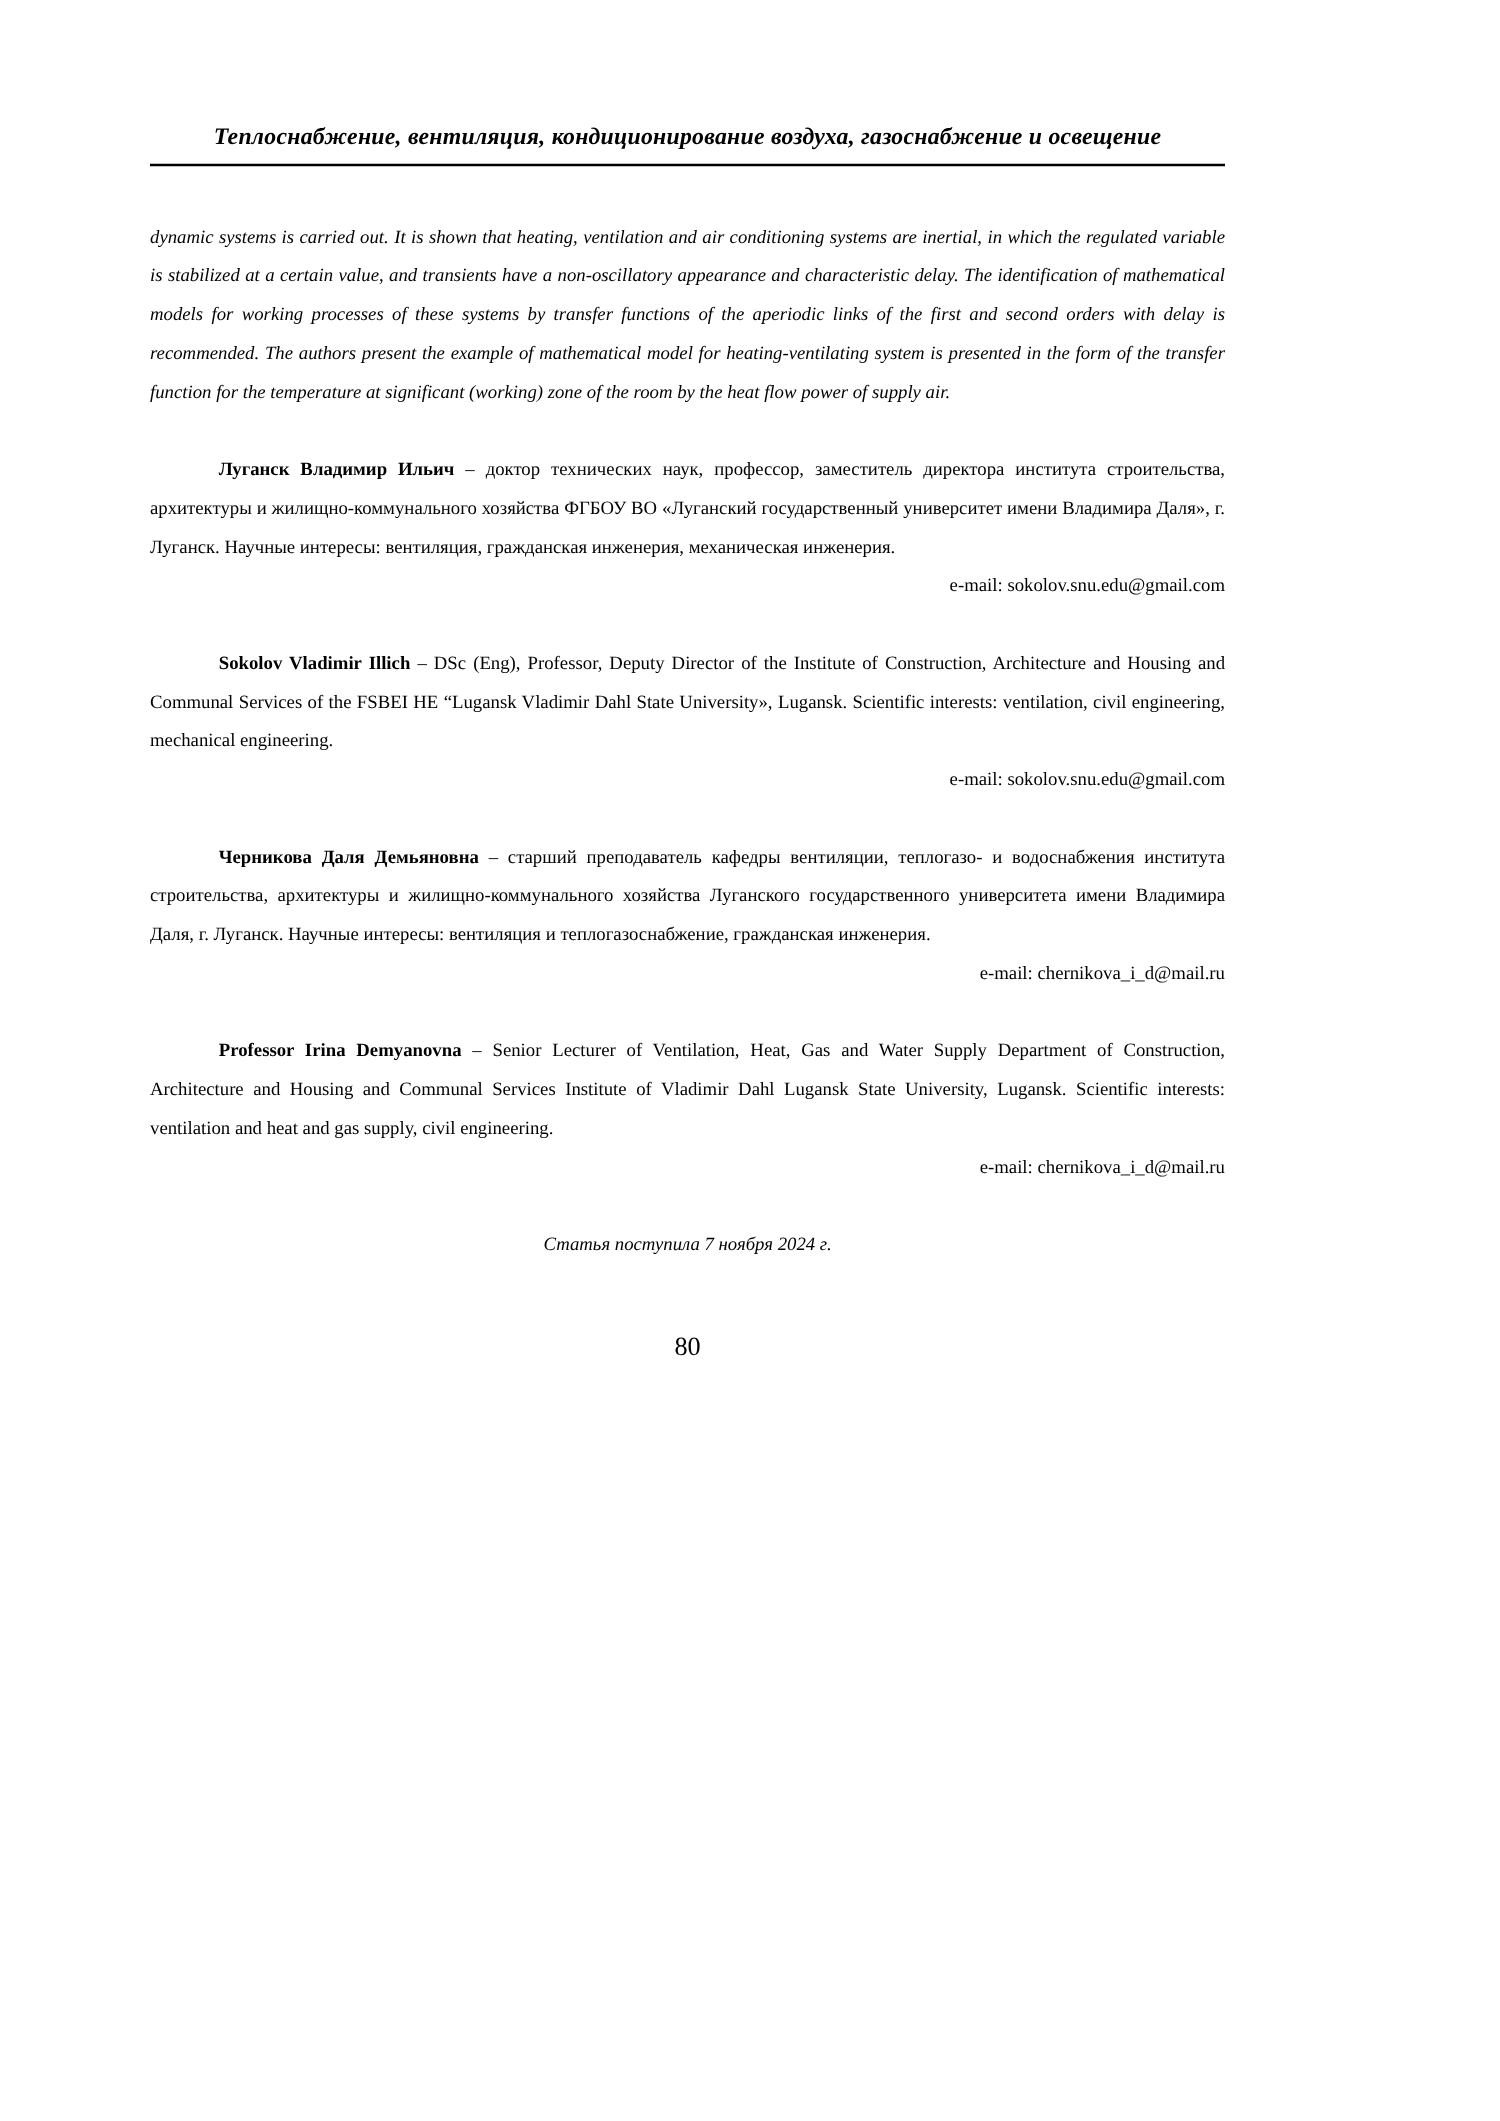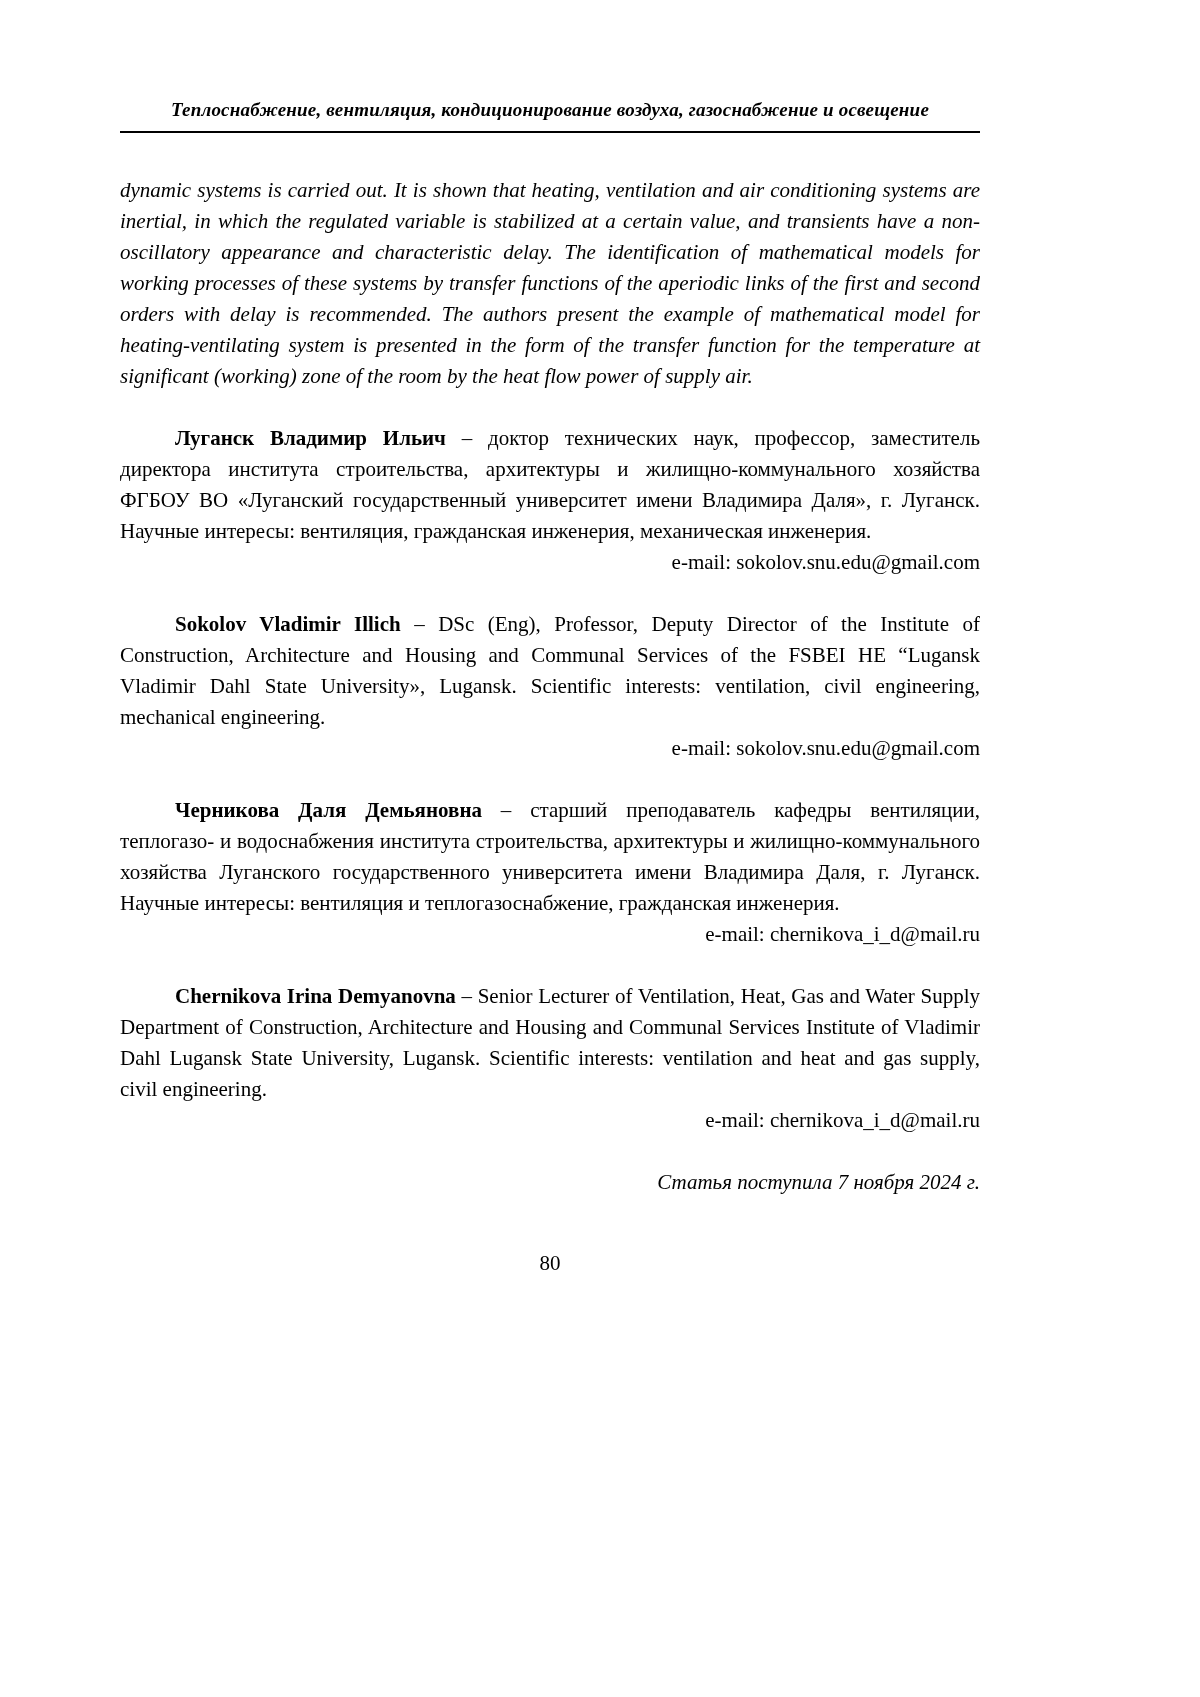--- a/index.html
+++ b/index.html
@@ -22,21 +22,21 @@
     line-height: 1.25;
     letter-spacing: 0.2px;
   }
   .header-rule {
     border: none;
     border-top: 2.2px solid #000000;
     margin: 9px 0 0 0;
   }
   p {
     margin: 0;
-    font-size: 21px;
+    font-size: 15px;
     line-height: 31px;
     text-align: justify;
   }
   .abstract {
     margin-top: 42px;
     font-style: italic;
   }
   .keywords {
     font-style: italic;
     text-indent: 55px;
@@ -47,21 +47,21 @@
     text-indent: 55px;
   }
   .author-bio .author-name { font-weight: bold; }
   .email-line {
     text-indent: 55px;
     text-align: right;
   }
   .received-note {
     margin-top: 31px;
     font-style: italic;
-    text-align: right;
+    text-align: center;
   }
   .page-number {
     margin-top: 53px;
     font-size: 21px;
     text-align: center;
   }
 </style>
 </head>
 <body>
 
@@ -77,20 +77,20 @@
 
   <p class="author-bio"><span class="author-name">Луганск Владимир Ильич</span> <span>– доктор технических наук, профессор, заместитель директора института строительства, архитектуры и жилищно-коммунального хозяйства ФГБОУ ВО «Луганский государственный университет имени Владимира Даля», г. Луганск. Научные интересы: вентиляция, гражданская инженерия, механическая инженерия.</span></p>
   <p class="email-line">e-mail: sokolov.snu.edu@gmail.com</p>
 
   <p class="author-bio"><span class="author-name">Sokolov Vladimir Illich</span> <span>– DSc (Eng), Professor, Deputy Director of the Institute of Construction, Architecture and Housing and Communal Services of the FSBEI HE “Lugansk Vladimir Dahl State University», Lugansk. Scientific interests: ventilation, civil engineering, mechanical engineering.</span></p>
   <p class="email-line">e-mail: sokolov.snu.edu@gmail.com</p>
 
   <p class="author-bio"><span class="author-name">Черникова Даля Демьяновна</span> <span>– старший преподаватель кафедры вентиляции, теплогазо- и водоснабжения института строительства, архитектуры и жилищно-коммунального хозяйства Луганского государственного университета имени Владимира Даля, г. Луганск. Научные интересы: вентиляция и теплогазоснабжение, гражданская инженерия.</span></p>
   <p class="email-line">e-mail: chernikova_i_d@mail.ru</p>
 
-  <p class="author-bio"><span class="author-name">Chernikova Irina Demyanovna</span> <span>– Senior Lecturer of Ventilation, Heat, Gas and Water Supply Department of Construction, Architecture and Housing and Communal Services Institute of Vladimir Dahl Lugansk State University, Lugansk. Scientific interests: ventilation and heat and gas supply, civil engineering.</span></p>
+  <p class="author-bio"><span class="author-name">Professor Irina Demyanovna</span> <span>– Senior Lecturer of Ventilation, Heat, Gas and Water Supply Department of Construction, Architecture and Housing and Communal Services Institute of Vladimir Dahl Lugansk State University, Lugansk. Scientific interests: ventilation and heat and gas supply, civil engineering.</span></p>
   <p class="email-line">e-mail: chernikova_i_d@mail.ru</p>
 
   <p class="received-note">Статья поступила 7 ноября 2024 г.</p>
 
   <div class="page-number">80</div>
 
 </div>
 
 </body></html>

